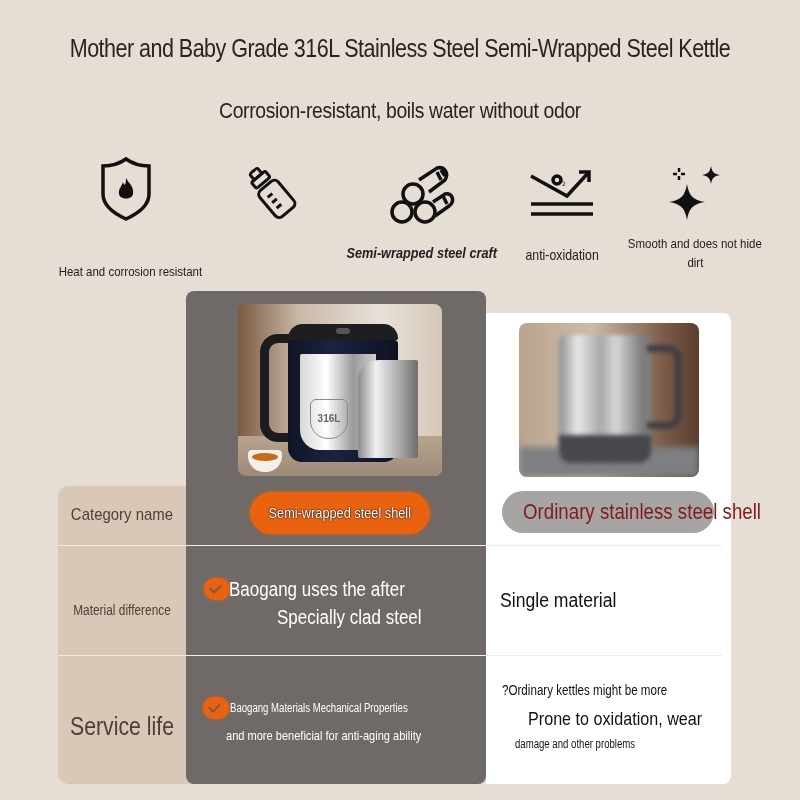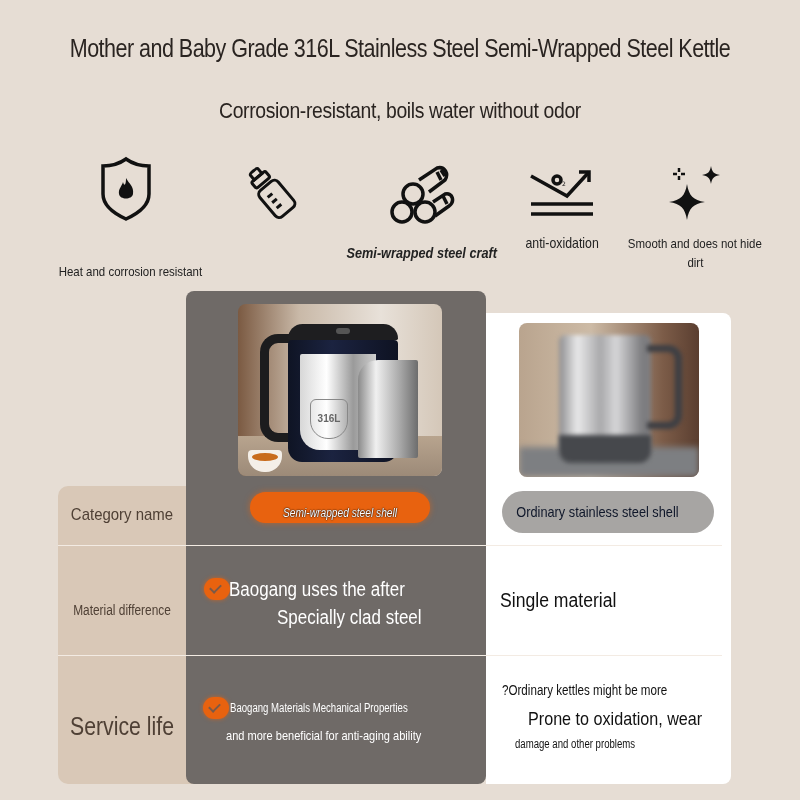--- a/index.html
+++ b/index.html
@@ -42,32 +42,31 @@
   }
   .hline { position: absolute; height: 1px; background: #f3ebe3; }
   .cat-label {
     position: absolute; left: 58px; width: 128px; text-align: center;
     color: #4f4035; white-space: nowrap;
   }
   .img-box {
     position: absolute; border-radius: 8px; overflow: hidden;
   }
   .pill-orange {
-    position: absolute; left: 250px; top: 492px; width: 180px; height: 31px;
+    position: absolute; left: 250px; top: 492px; width: 180px; height: 42px;
     background: #e8620f; border-radius: 21px;
     box-shadow: 0 0 6px rgba(232,98,15,0.6);
-    color: #fff; font-size: 12px; line-height: 42px; text-align: center;
+    color: #fff; font-size: 15px; line-height: 42px; text-align: center;
     white-space: nowrap;
-    font-style: italic;
   }
   .pill-orange span { display: inline-block; transform: scaleX(0.85); text-shadow: 0 0 2px #000, 0 0 1px #000; }
   .pill-gray {
     position: absolute; left: 502px; top: 491px; width: 212px; height: 42px;
     background: #a7a5a3; border-radius: 21px;
-    color: #0f172a; font-size: 15px; line-height: 42px; 
+    color: #7f1d1d; font-size: 22px; line-height: 42px; 
     white-space: nowrap;
   }
   .pill-gray span { display: inline-block; transform: scaleX(0.85); }
   .check {
     position: absolute; width: 26px; height: 22px; border-radius: 11px;
     background: #e8620f; box-shadow: 0 0 4px rgba(232,98,15,0.7);
   }
   .check::after {
     content: ""; position: absolute; left: 8px; top: 4px; width: 5px; height: 9px;
     border-right: 2px solid #7a5a48; border-bottom: 2px solid #7a5a48;
@@ -122,21 +121,21 @@
   <svg width="66" height="50" viewBox="0 0 66 50">
     <g fill="none" stroke="#111" stroke-width="3.5">
       <path d="M2 8 L38 28 L60 4"></path>
       <path d="M50 4 L60 4 L60 14"></path>
       <line x1="2" y1="36" x2="64" y2="36"></line>
       <line x1="2" y1="46" x2="64" y2="46"></line>
       <circle cx="28" cy="12" r="4"></circle>
     </g>
     <text x="33" y="18" font-size="6" fill="#111" font-family="DejaVu Sans, sans-serif">2</text>
   </svg>
-  <div style="margin-top:16px;"><span class="label" style="font-size:14.5px;">anti-oxidation</span></div>
+  <div style="margin-top:28px;"><span class="label" style="font-size:14.5px;">anti-oxidation</span></div>
 </div>
 
 <div class="feature" style="left:615px; top:164px; width:160px;">
   <svg width="56" height="58" viewBox="0 0 56 58">
     <path d="M20 20 C22 32, 26 36, 38 38 C26 40, 22 44, 20 56 C18 44, 14 40, 2 38 C14 36, 18 32, 20 20 Z" fill="#111"></path>
     <path d="M44 2 C45 8, 47 10, 53 11 C47 12, 45 14, 44 20 C43 14, 41 12, 35 11 C41 10, 43 8, 44 2 Z" fill="#111"></path>
     <g stroke="#111" stroke-width="2.5">
         <line x1="12" y1="4" x2="12" y2="16"></line>
         <line x1="6" y1="10" x2="18" y2="10"></line>
       </g>

